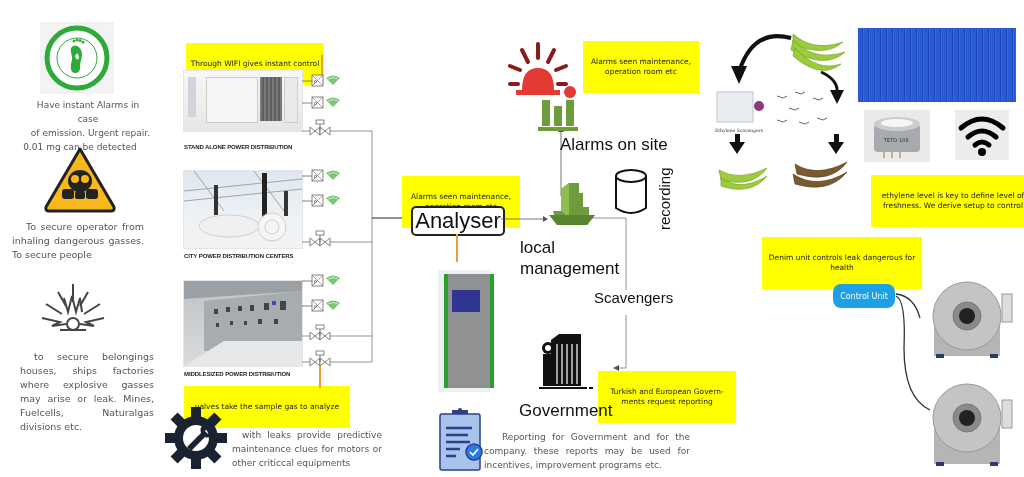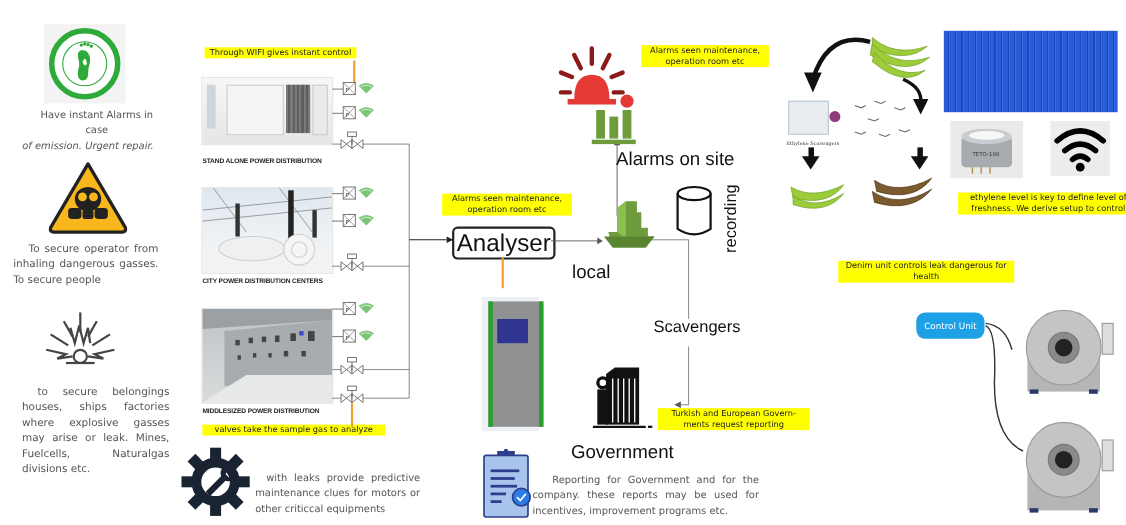--- a/index.html
+++ b/index.html
@@ -1,20 +1,20 @@
 <!DOCTYPE html>
 <html><head>
 <meta charset="utf-8">
 <style>
   html, body { margin:0; padding:0; background:#ffffff; }
   body { width:1024px; height:477px; position:relative; overflow:hidden; font-family:"DejaVu Sans", sans-serif; }
   .abs { position:absolute; }
   .para { font-family:"DejaVu Sans", sans-serif; font-size:9.5px; color:#555; line-height:14px; text-align:justify; }
   .para-c { text-align:center; }
-  .note { position:absolute; background:#ffff00; color:#222; font-family:"DejaVu Sans", sans-serif; font-size:7.5px; line-height:10px; text-align:center; padding:0 4px; }
+  .note { position:absolute; background:#ffff00; color:#222; font-family:"DejaVu Sans", sans-serif; font-size:7.5px; line-height:10px; text-align:center; padding:16px 4px; }
   .caption { font-family:"Liberation Sans", sans-serif; font-size:6px; font-weight:bold; color:#222; letter-spacing:-0.1px; }
   .big-label { font-family:"Liberation Sans", sans-serif; color:#111; }
   .photo { position:absolute; border:1px solid #e5e5e5; overflow:hidden; }
   svg { overflow:visible; }
 </style>
 </head>
 <body>
 
 <div class="abs" style="left:40px;top:22px;width:74px;height:72px;background:#f3f3f3;">
   <svg width="74" height="72">
@@ -23,21 +23,22 @@
     <path d="M33 24 C40 22 44 30 41 38 C39 44 42 50 36 51 C30 52 30 44 32 38 C33 33 28 27 33 24 Z" fill="#2eaa3a"></path>
     <circle cx="34" cy="19" r="1.5" fill="#2eaa3a"></circle>
       <circle cx="37" cy="18" r="1.5" fill="#2eaa3a"></circle>
     <circle cx="40" cy="18.5" r="1.5" fill="#2eaa3a"></circle>
       <circle cx="43" cy="20" r="1.5" fill="#2eaa3a"></circle>
     <path d="M35 34 Q38 28 39 36 Q37 40 35 34Z" fill="#fff"></path>
   </svg>
 </div>
 <div class="abs para para-c" style="left:10px;top:98px;width:140px;font-size:9px;line-height:14px;">
   <div style="padding-left:16px;">Have instant Alarms in case</div>
-  <div style="text-align:center;font-style:italic;">of emission. Urgent repair.</div>
+  <div style="text-align:right;">of emission. Urgent repair.</div>
+  <div>0.01 mg can be detected</div>
 </div>
 
 <div class="abs" style="left:42px;top:145px;">
   <svg width="76" height="68">
     <path d="M38 4 L72 62 Q73 66 69 66 L7 66 Q3 66 4 62 Z" fill="#f7b71d" stroke="#222" stroke-width="3" stroke-linejoin="round"></path>
     <ellipse cx="38" cy="36" rx="12" ry="11" fill="#222"></ellipse>
     <circle cx="33" cy="34" r="4" fill="#f7b71d"></circle>
       <circle cx="43" cy="34" r="4" fill="#f7b71d"></circle>
     <rect x="20" y="44" width="12" height="10" rx="3" fill="#222"></rect>
     <rect x="44" y="44" width="12" height="10" rx="3" fill="#222"></rect>
@@ -243,20 +244,21 @@
 
 <div class="abs" style="left:547px;top:181px;">
   <svg width="50" height="52">
     <path d="M6 30 L14 30 L14 8 L22 2 L32 2 L32 12 L36 12 L36 26 L42 26 L42 34 L48 34 L40 44 L10 44 Z" fill="#6e9b3c"></path>
     <path d="M14 30 L14 8 L22 2 L22 36 Z" fill="#8dbf4f"></path>
     <path d="M2 34 L48 34 L40 44 L10 44 Z" fill="#5a8530"></path>
   </svg>
 </div>
 <div class="abs big-label" style="left:520px;top:237px;font-size:17px;width:110px;line-height:21px;">
   <div>local</div>
+  <div>management</div>
 </div>
 
 <div class="abs" style="left:613px;top:168px;">
   <svg width="36" height="48">
     <ellipse cx="18" cy="8" rx="15" ry="6" fill="#fff" stroke="#111" stroke-width="2"></ellipse>
     <path d="M3 8 L3 40 Q18 50 33 40 L33 8" fill="none" stroke="#111" stroke-width="2"></path>
   </svg>
 </div>
 <div class="abs big-label" style="left:622px;top:172px;font-size:15px;transform:rotate(-90deg);transform-origin:left top;top:230px;left:656px;">recording</div>
 

